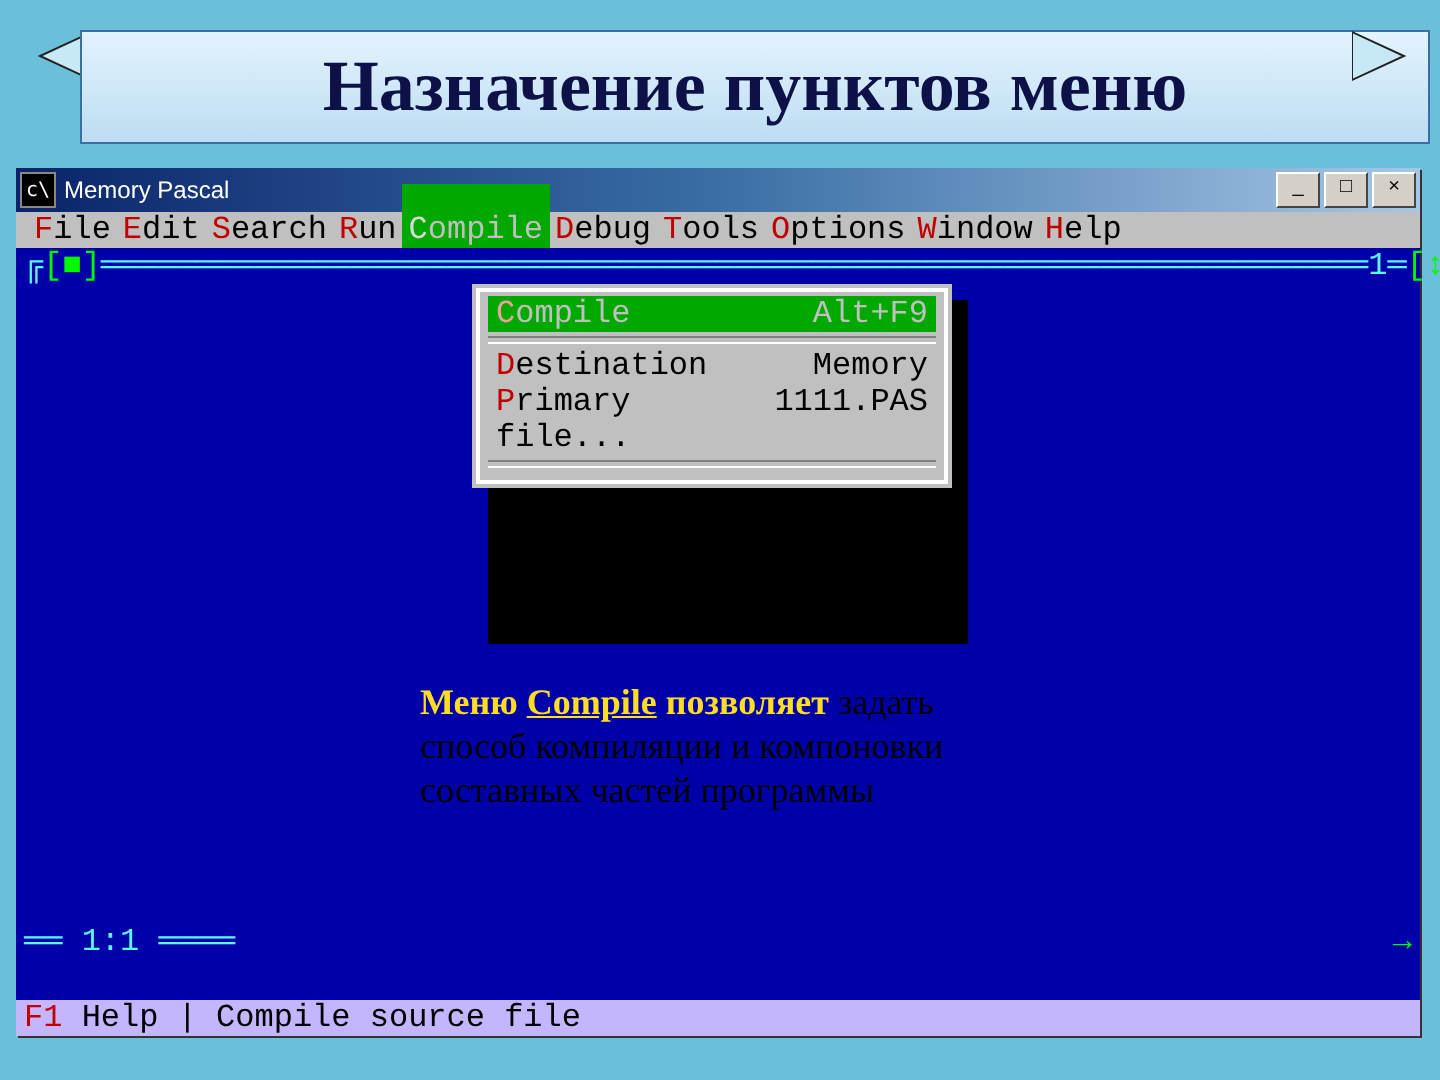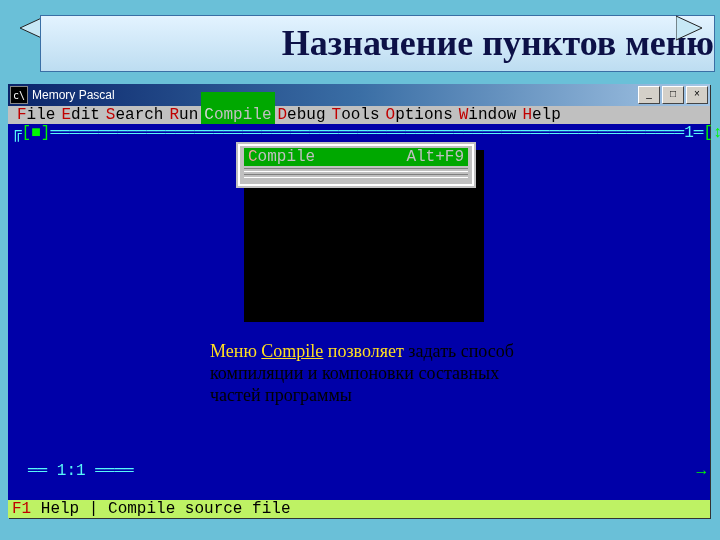--- a/index.html
+++ b/index.html
@@ -18,21 +18,21 @@
   }
   .title-banner {
     position: absolute;
     top: 15px;
     left: 40px;
     right: 5px;
     height: 55px;
     background: linear-gradient(to bottom, #e3f3ff 0%, #bdddf1 100%);
     border: 1px solid #3a6fa5;
     line-height: 55px;
-    text-align: right;
+    text-align: center;
   }
   .title-text {
     font-family: "Times New Roman", serif;
     font-weight: bold;
     font-size: 36px;
     color: #0d1147;
   }
   .nav-arrow {
     position: absolute;
     top: 14px;
@@ -156,43 +156,43 @@
   .d-item { display:flex; justify-content:space-between; padding:0 4px; color:#000; }
   .d-item b.hot { color:#c00000; font-weight:normal;}
   .d-item.sel { background:#00a800; color:#c0c0c0;}
   .d-item.sel b.hot { color:#f0a0a0; }
   .d-sep { height:2px; border-top:1px solid #808080; border-bottom:1px solid #fff; margin:2px 0;}
 
   .statusbar {
     position:absolute;
     bottom:0; left:0; right:0;
     height:18px;
-    background:#bef264;
+    background:#c4b5fd;
     color:#000;
     padding-left:4px;
   }
   .statusbar b.hot { color:#c00000; font-weight:normal;}
 
   .caption {
     position: absolute;
     top: 340px;
     left: 210px;
     width: 310px;
     font-family: "Times New Roman", serif;
     font-size: 18px;
     line-height: 22px;
     color: #000;
   }
-  .caption .lead { color: #ffde21; font-weight: normal; }
+  .caption .lead { color: #ffde21; font-weight: bold; }
   .caption .lead u { color: #ffde21; }
 
   .ed-status {
     position:absolute;
     bottom:20px;
-    left:20px;
+    left:4px;
     color:#58f8f8;
     white-space:pre;
   }
   .right-arrow-dos {
     position:absolute;
     bottom:20px;
     right:4px;
     color:#00f800;
   }
 </style>
@@ -247,20 +247,28 @@
         <div class="frame-line topframe"><span class="cyan">╔</span><span class="green">[■]</span><span class="cyan">══════════════════════════════════════════════════════════════════1═</span><span class="green">[↕]</span></div>
 
         <div class="dropdown-shadow"></div>
         <div class="dropdown">
           <div class="d-frame" id="dropdown-body">
               <div class="d-item sel">
                 <span><b class="hot">C</b>ompile</span>
                 <span>Alt+F9</span>
               </div>
               <div class="d-sep"></div>
+              <div class="d-item">
+                <span><b class="hot">D</b>estination</span>
+                <span>Memory</span>
+              </div>
+              <div class="d-item">
+                <span><b class="hot">P</b>rimary file...</span>
+                <span>1111.PAS</span>
+              </div>
               <div class="d-sep"></div>
             </div>
         </div>
 
         <div class="ed-status"><span class="cyan">══ </span><span>1:1</span><span class="cyan"> ════</span></div>
         <div class="right-arrow-dos">→</div>
       </div>
 
       <div class="statusbar">
         <b class="hot">F1</b>

